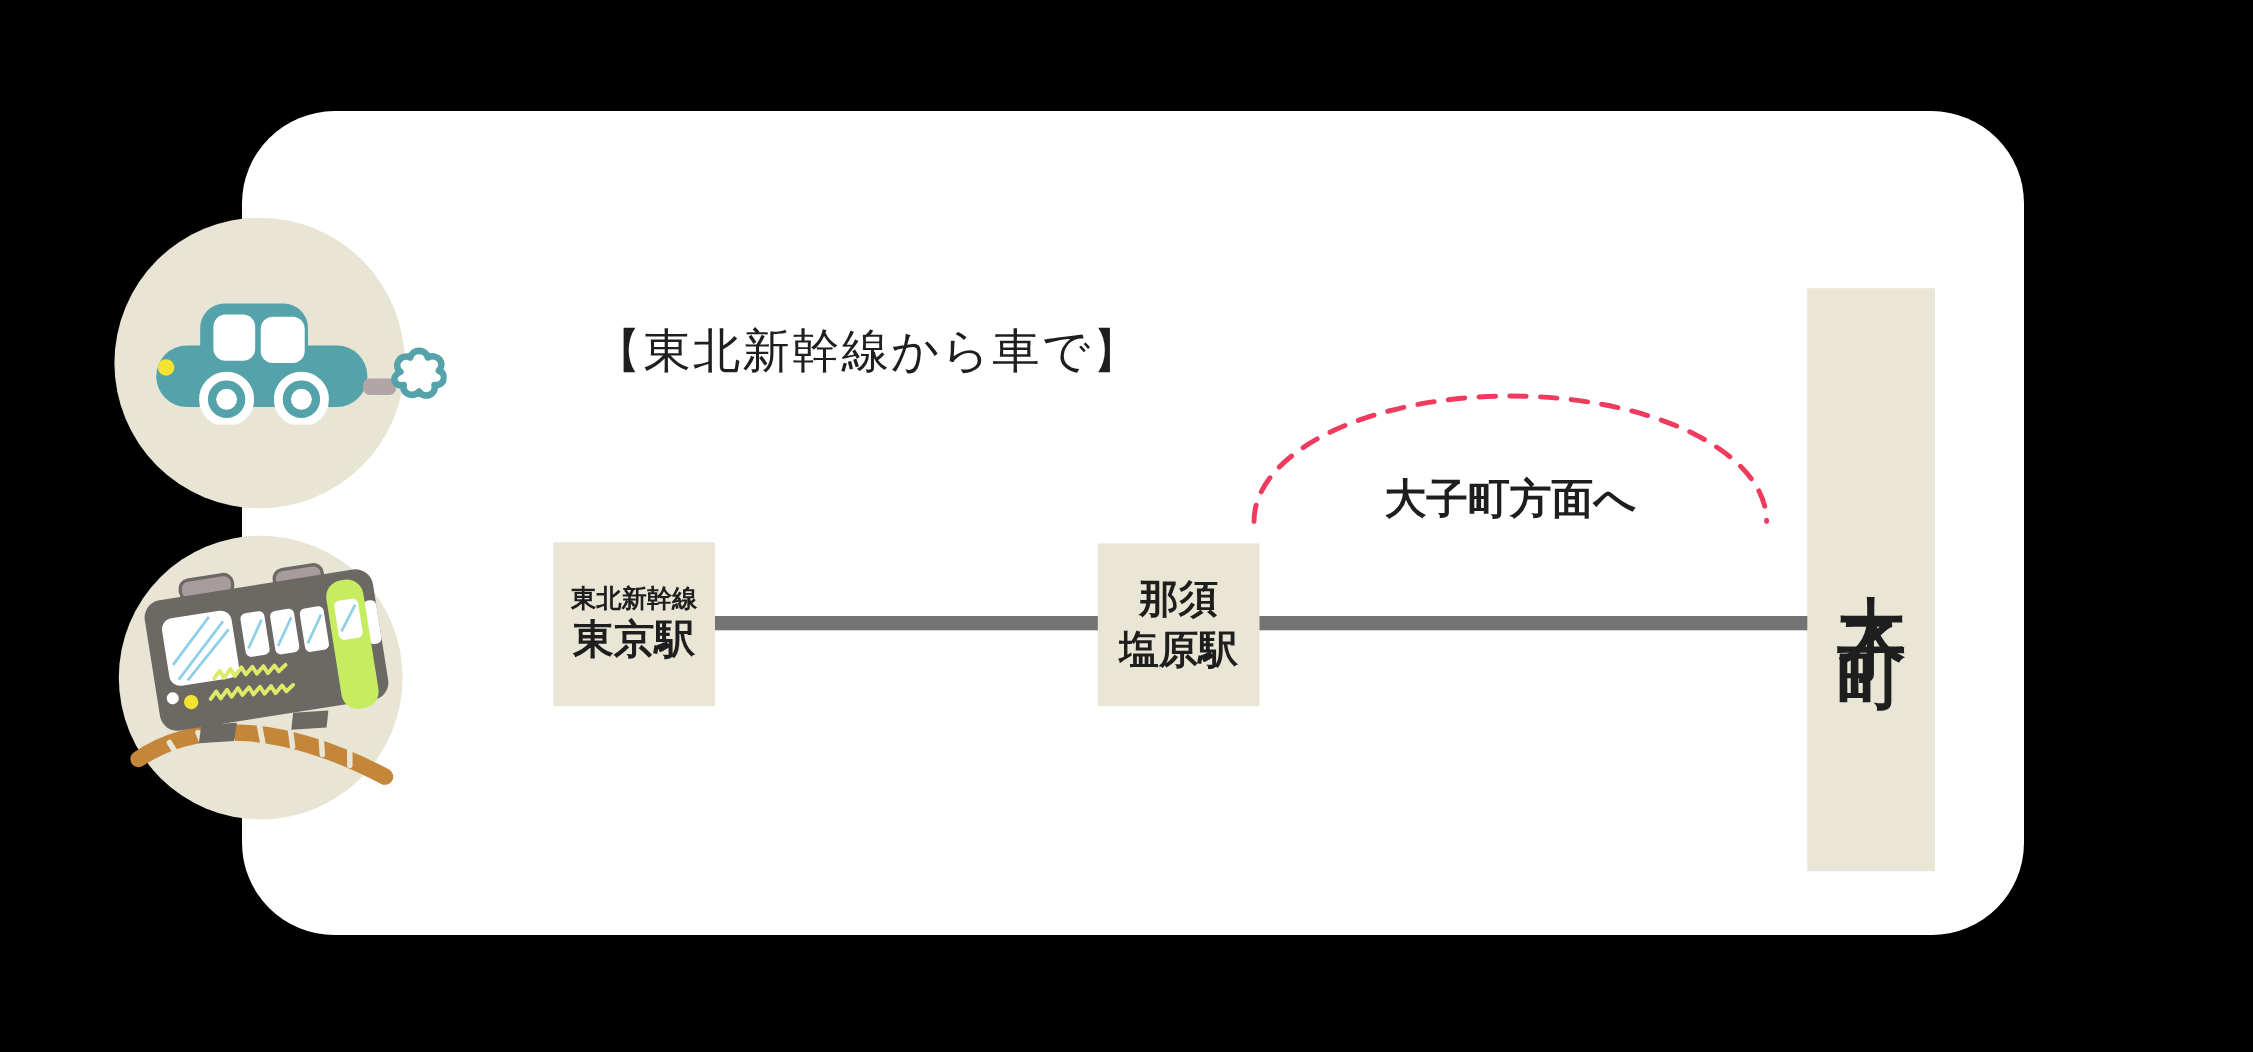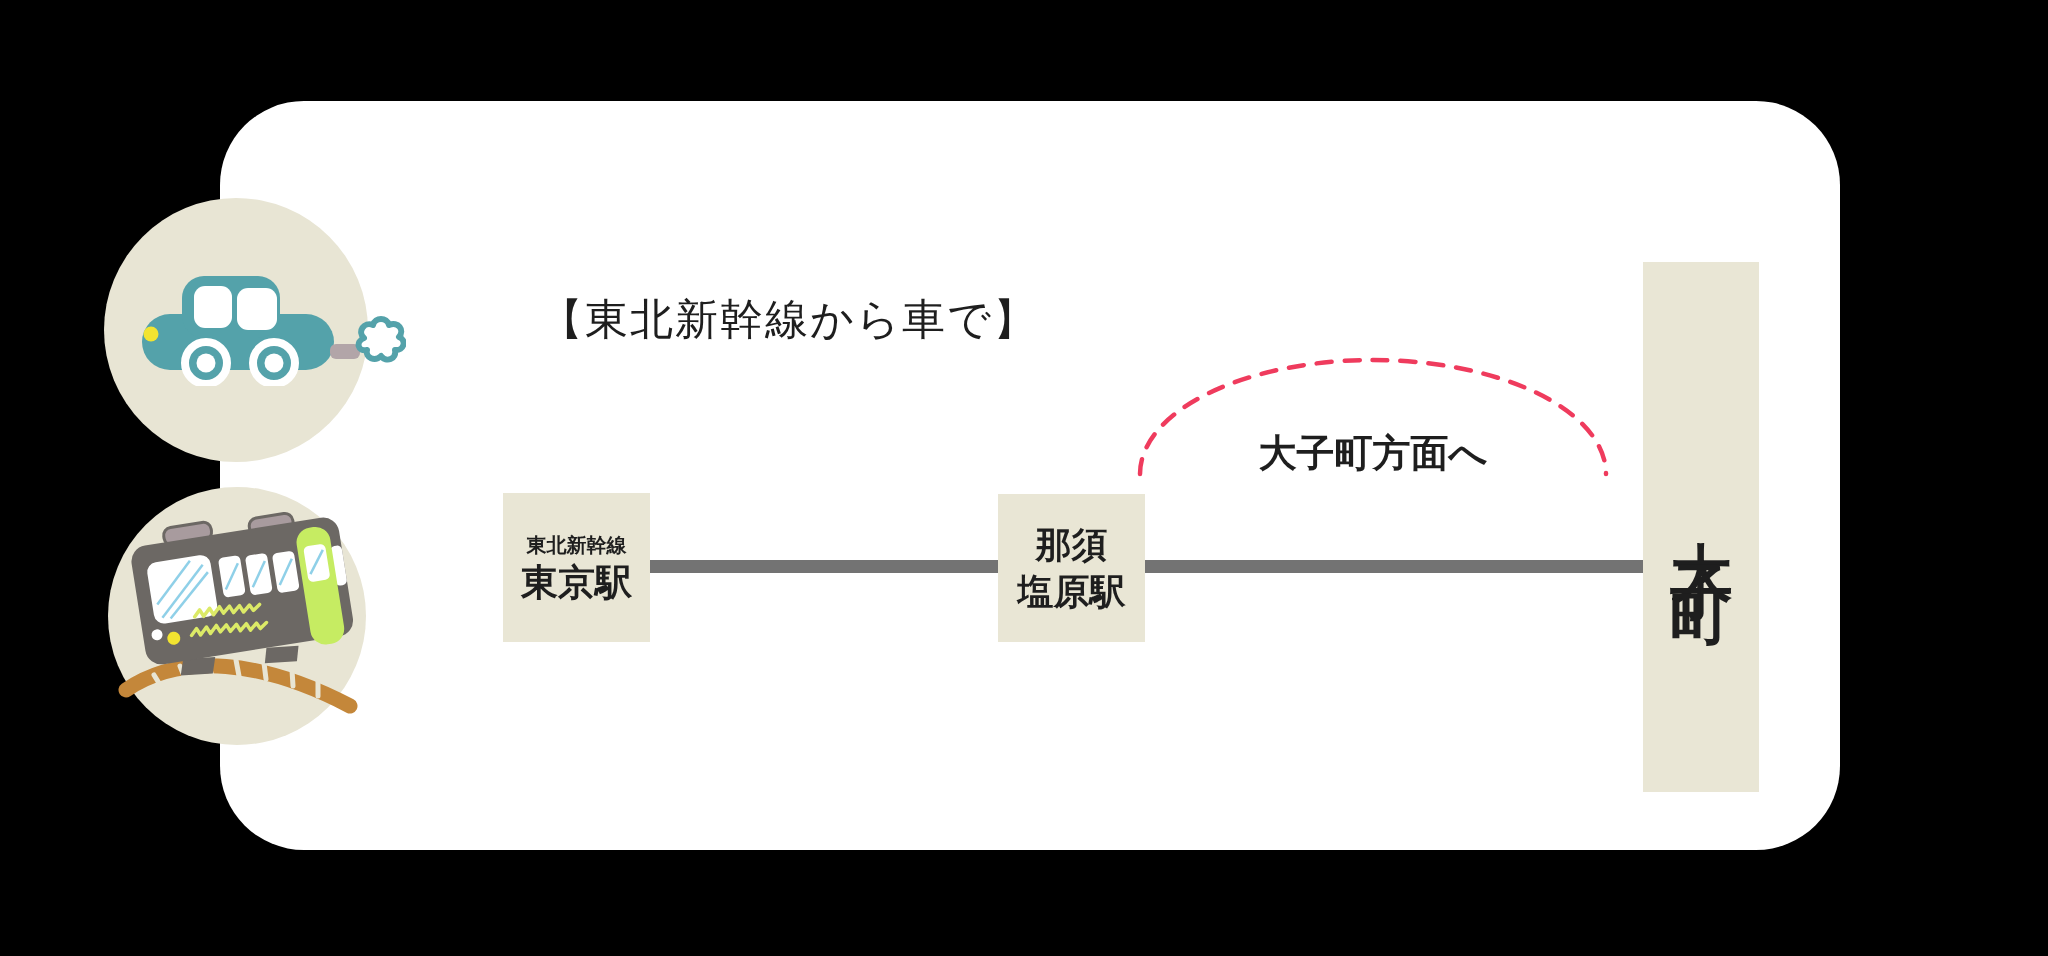--- a/index.html
+++ b/index.html
@@ -27,21 +27,21 @@
   .line-tokyo-nasu{left:650px;width:349px;}
   .line-nasu-daigo{left:1144px;width:500px;}
   .station-box{
     position:absolute;background:#e9e6d5;
     display:flex;flex-direction:column;align-items:center;justify-content:center;
     text-align:center;
   }
   .box-tokyo{left:503px;top:493px;width:147px;height:149px;}
   .box-nasu{left:998px;top:494px;width:147px;height:148px;}
   .box-daigo{left:1643px;top:262px;width:116px;height:530px;}
-  .line-label{font-size:20px;font-weight:600;line-height:30px;white-space:nowrap;}
+  .line-label{font-size:23px;font-weight:600;line-height:30px;white-space:nowrap;}
   .station-name{font-size:37px;font-weight:700;line-height:46px;white-space:nowrap;font-family:Liberation Serif, serif;}
   .station-name-2l{font-size:36px;font-weight:700;line-height:47px;white-space:nowrap;}
   .dest-name{
     writing-mode:vertical-rl;text-orientation:upright;
     font-size:62px;font-weight:700;letter-spacing:24px;white-space:nowrap;
   }
   .arc-svg{position:absolute;left:1120px;top:344px;}
   .arc-note{
     position:absolute;left:1157px;top:408px;width:432px;
     text-align:center;font-size:38px;font-weight:700;line-height:50px;white-space:nowrap;margin-top:20px;

